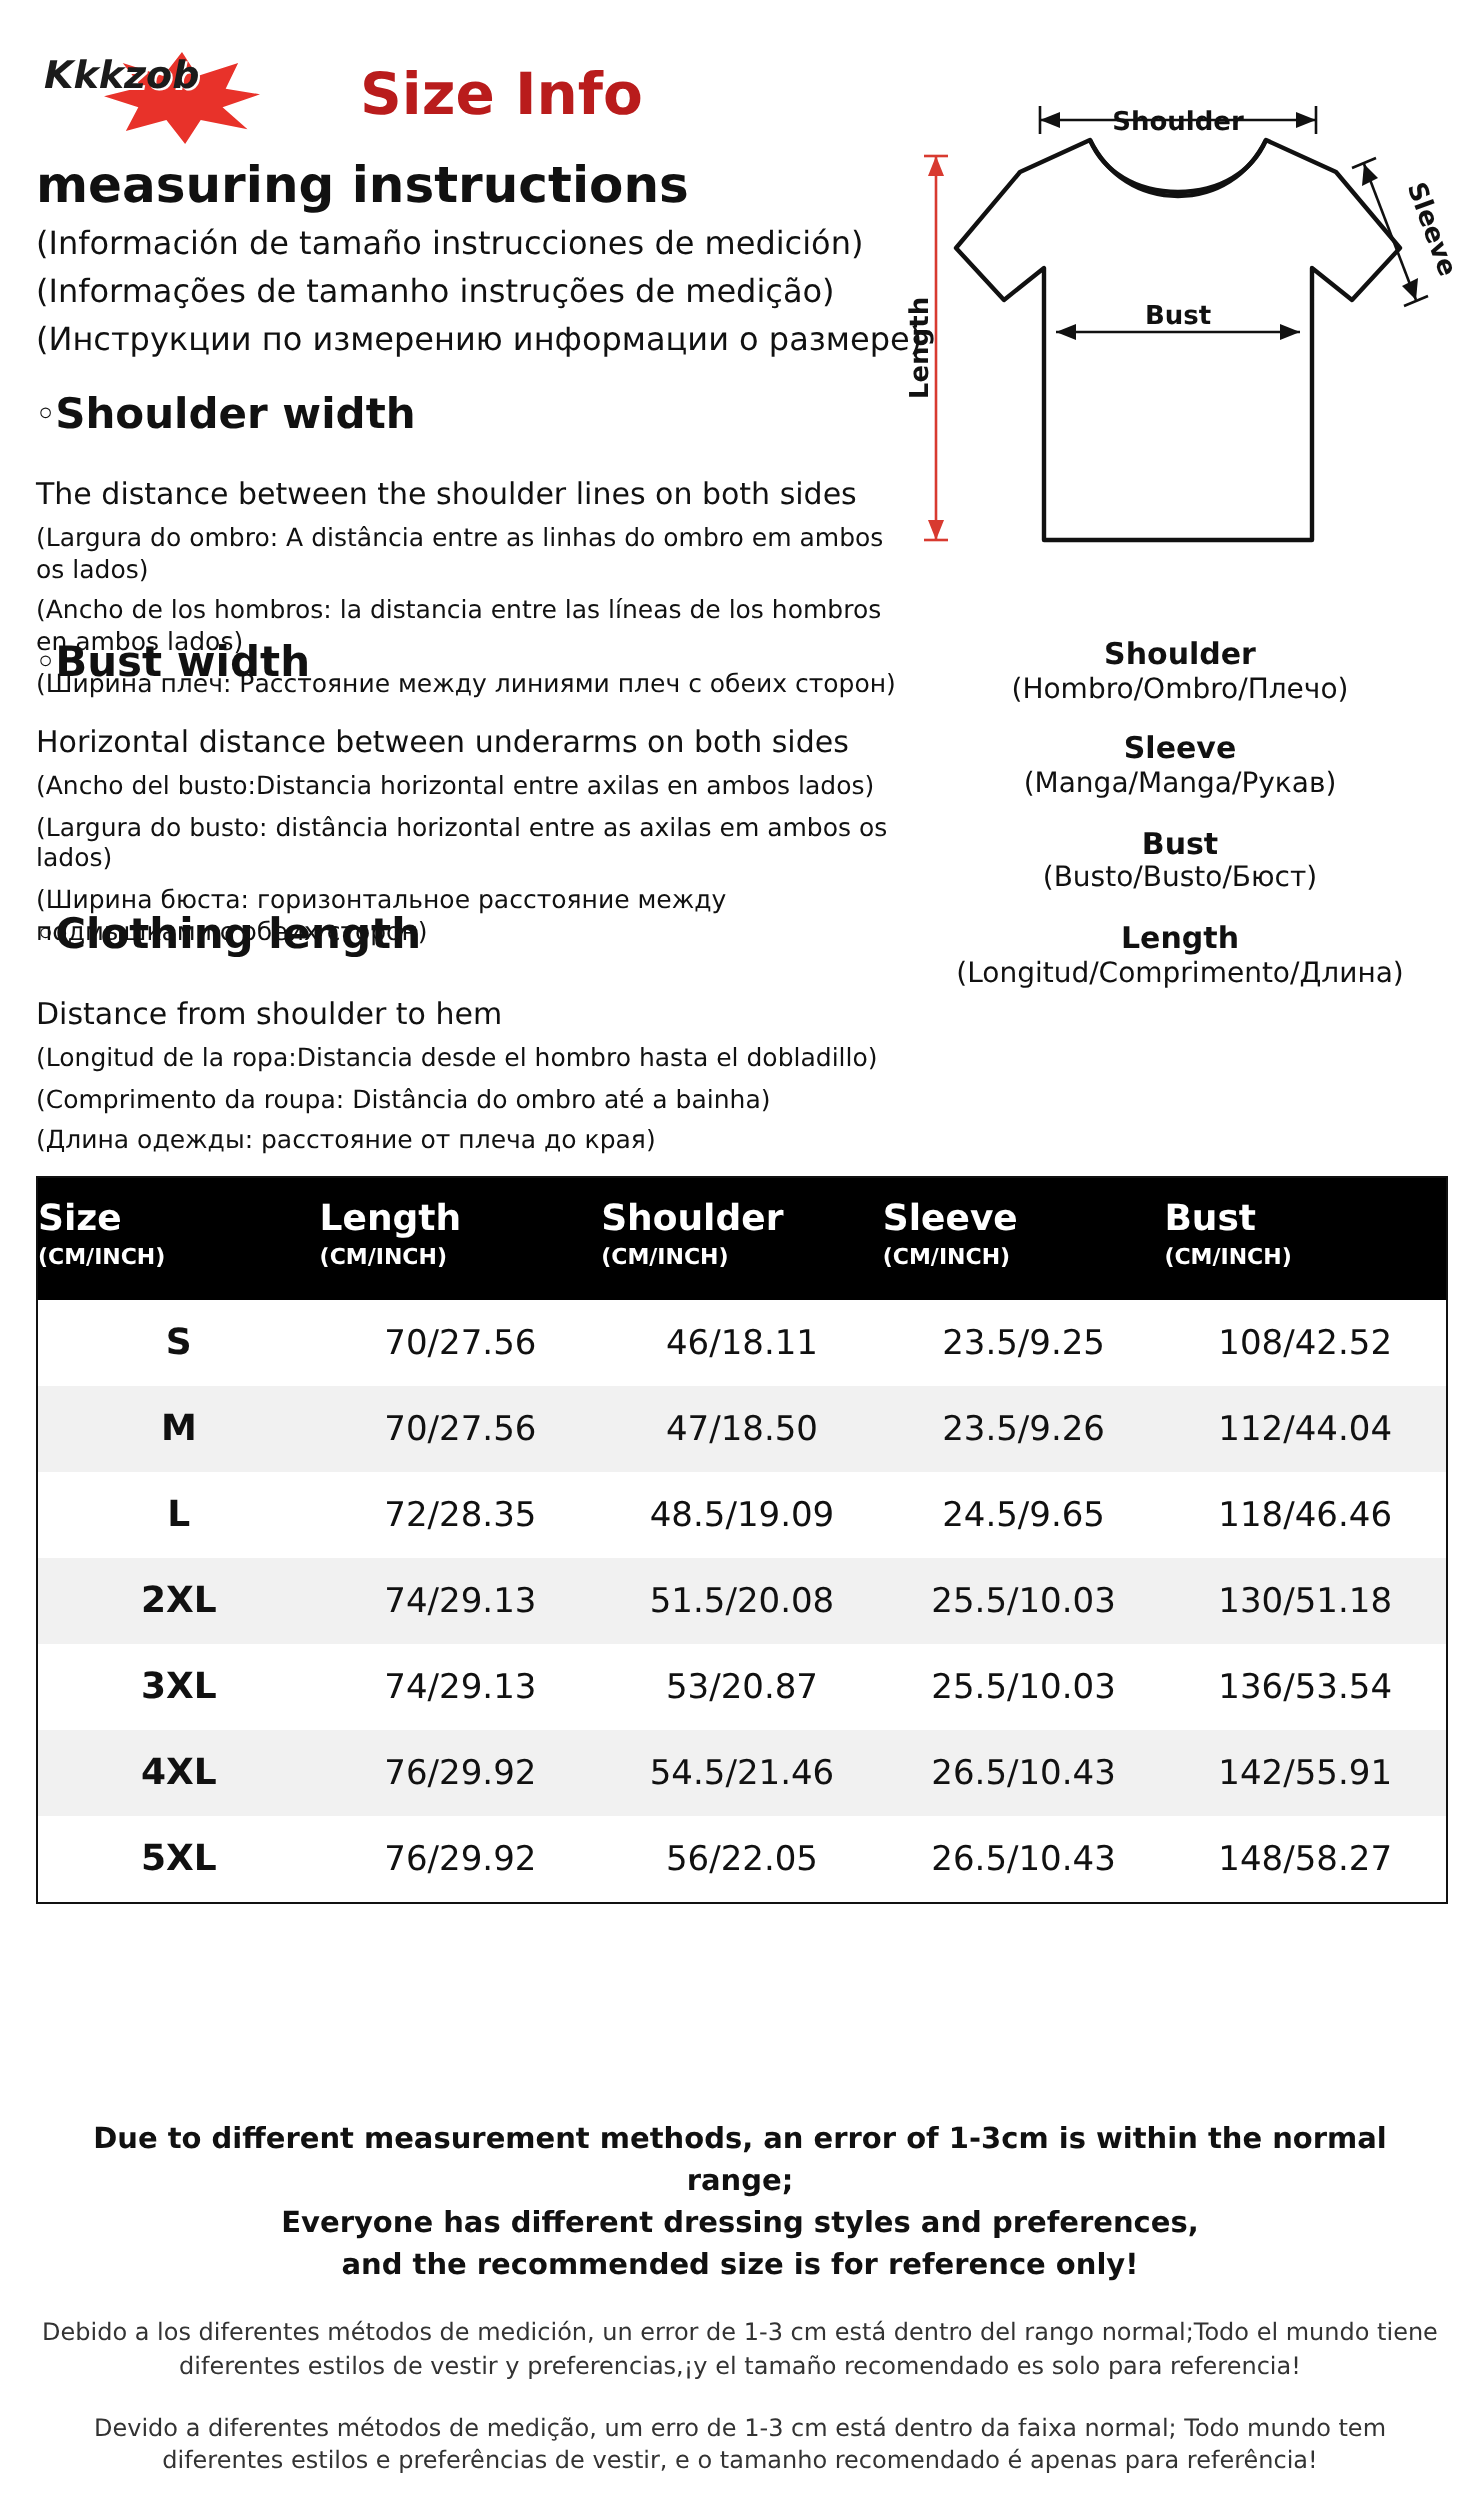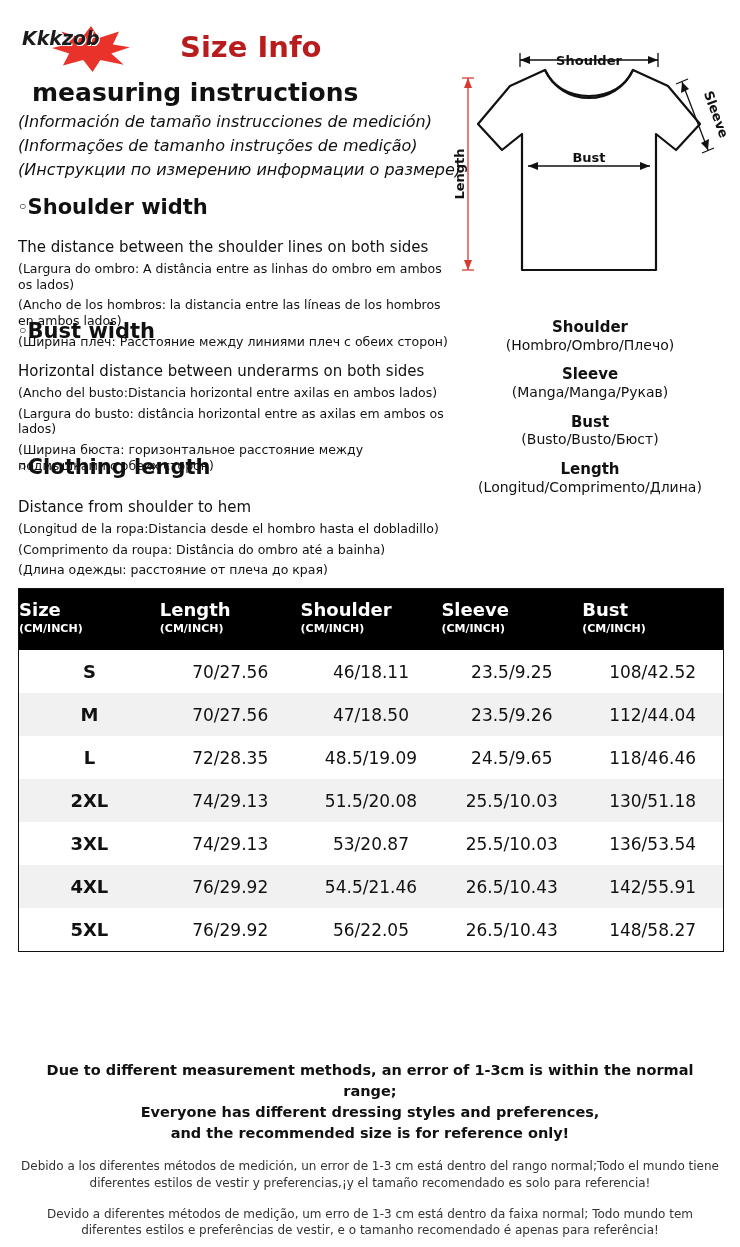--- a/index.html
+++ b/index.html
@@ -56,32 +56,31 @@
   .title-size-info {
     position: absolute;
     left: 180px;
     top: 30px;
     font-size: 29px;
     font-weight: bold;
     color: #b91c1c;
   }
   .title-measuring {
     position: absolute;
-    left: 32px;
+    left: 18px;
     top: 78px;
     font-size: 25px;
     font-weight: bold;
     color: #111;
   }
   .subline {
     position: absolute;
     left: 18px;
     font-size: 16px;
     color: #111;
-    font-style: italic;
   }
   .sub1 { top: 112px; }
   .sub2 { top: 136px; }
   .sub3 { top: 160px; }
 
   
   .defblock { position: absolute; left: 18px; width: 430px; }
   .def-head {
     font-size: 21px;
     font-weight: bold;

